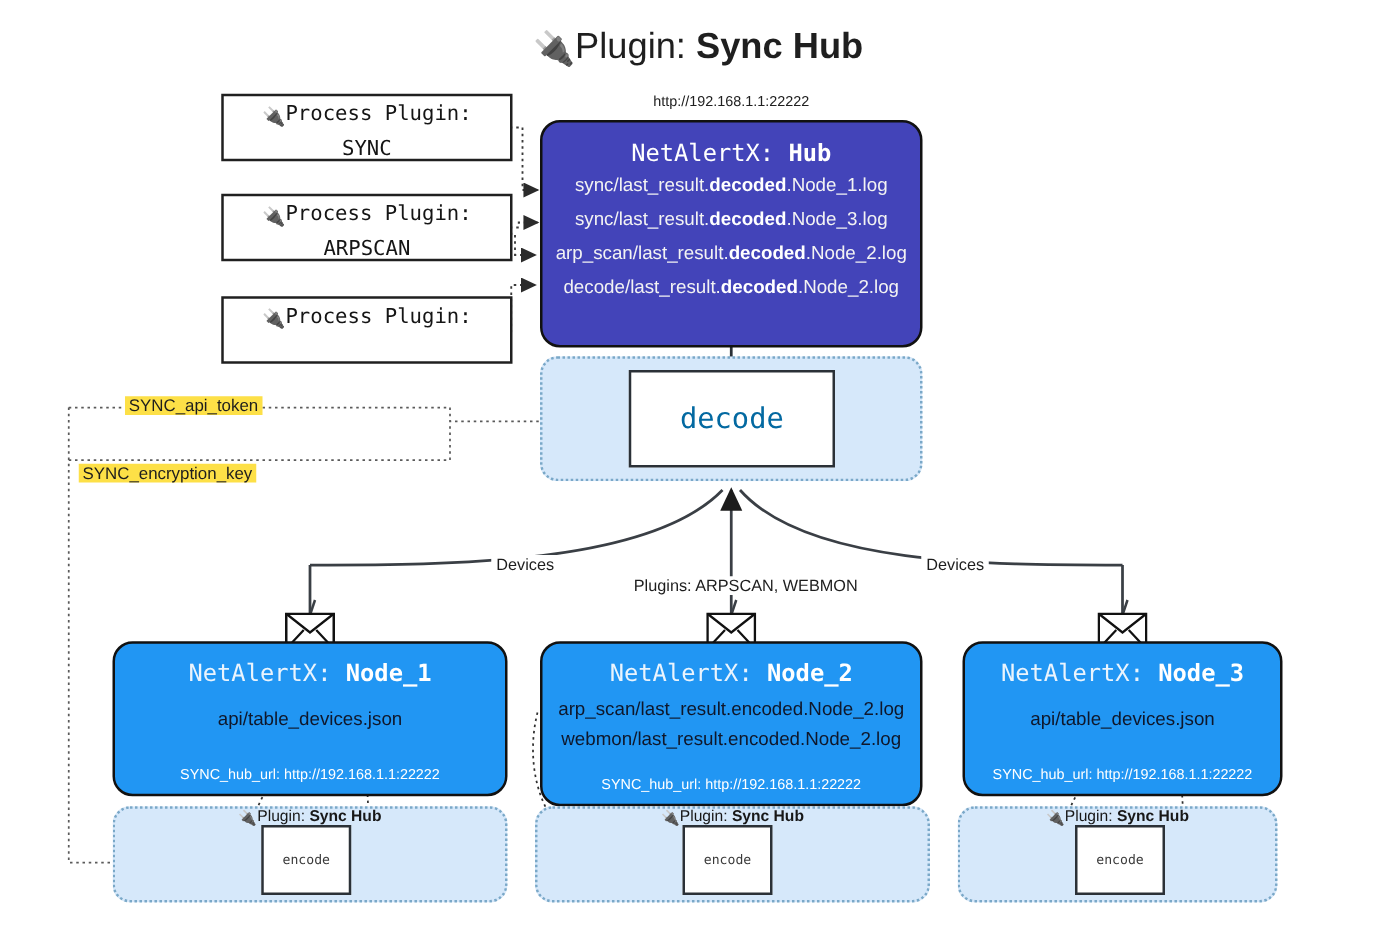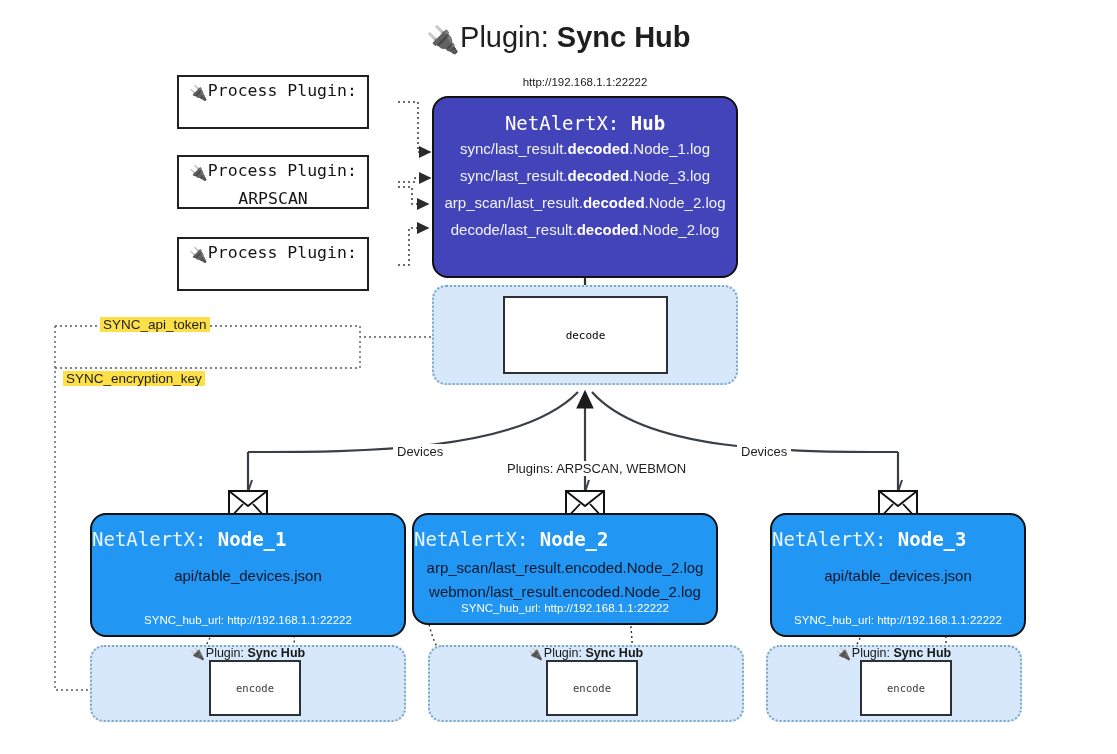--- a/index.html
+++ b/index.html
@@ -43,21 +43,21 @@
   }
   #page-title .plug {
     font-size: 27px;
     vertical-align: -2px;
   }
   #page-title .ttl-strong { font-weight: bold; }
 
   
   .proc-box {
     position: absolute;
-    width: 192px;
+    width: 233px;
     height: 54px;
     border: 2px solid #202020;
     background: #ffffff;
     box-sizing: border-box;
     font-family: "DejaVu Sans Mono", monospace;
     font-size: 16.5px;
     line-height: 25px;
     color: #151515;
     text-align: center;
     padding-top: 1px;
@@ -128,22 +128,22 @@
     top: 296px;
     width: 165px;
     height: 78px;
     background: #ffffff;
     border: 2px solid #2b3137;
     box-sizing: border-box;
     display: flex;
     align-items: center;
     justify-content: center;
     font-family: "DejaVu Sans Mono", monospace;
-    font-size: 11px;
-    color: #000000;
+    font-size: 23px;
+    color: #0369a1;
   }
 
   
   .secret-label {
     position: absolute;
     font-size: 13.5px;
     color: #1d1d1d;
     background: #fde047;
     white-space: nowrap;
     padding: 0 3px;
@@ -167,20 +167,21 @@
     background: #2196f3;
     border: 2.5px solid #111111;
     border-radius: 16px;
     box-sizing: border-box;
     color: #ffffff;
     overflow: hidden;
   }
   .node-box .node-title {
     font-family: "DejaVu Sans Mono", monospace;
     font-size: 19px;
+    text-align: center;
     margin-top: 13px;
     white-space: nowrap;
     color: #eaf4fd;
   }
   .node-box .node-title b { font-weight: bold; color: #ffffff; }
   .node-line {
     font-size: 15px;
     line-height: 24px;
     color: #0f172a;
     white-space: nowrap;
@@ -216,21 +217,21 @@
     position: absolute;
     font-size: 12.5px;
     color: #171717;
     white-space: nowrap;
     text-align: center;
   }
   .encode-zone-label b { font-weight: bold; }
   .encode-zone-label .plug { font-size: 12px; vertical-align: -1px; }
   .encode-box {
     position: absolute;
-    width: 92px;
+    width: 72px;
     height: 56px;
     background: #ffffff;
     border: 2px solid #2b3137;
     box-sizing: border-box;
     display: flex;
     align-items: center;
     justify-content: center;
     font-family: "DejaVu Sans Mono", monospace;
     font-size: 10.5px;
     color: #3a3a3a;
@@ -284,20 +285,21 @@
     <path d="M585,492 L589,480" fill="none" stroke="#3a3f45" stroke-width="2"></path>
     <path d="M898,492 L902,480" fill="none" stroke="#3a3f45" stroke-width="2"></path>
   </svg>
 
   <div id="page-title">
     <span class="plug">🔌</span><span>Plugin: </span><span class="ttl-strong">Sync Hub</span>
   </div>
 
   <div class="proc-box" style="left:177px; top:75px;">
     <span class="l1"><span class="plug">🔌</span><span>Process Plugin:</span></span>
+    <span class="l2">SYNC</span>
   </div>
 
   <div class="proc-box" style="left:177px; top:155px;">
     <span class="l1"><span class="plug">🔌</span><span>Process Plugin:</span></span>
     <span class="l2">ARPSCAN</span>
   </div>
 
   <div class="proc-box" style="left:177px; top:237px;">
     <span class="l1"><span class="plug">🔌</span><span>Process Plugin:</span></span>
   </div>
@@ -349,21 +351,21 @@
   </svg>
 
   <div class="node-box" style="left:90px; top:513px; width:316px; height:124px;">
     <div class="node-title">
       <span>NetAlertX: </span><b>Node_1</b>
     </div>
     <div class="node-line" style="margin-top:14px;">api/table_devices.json</div>
     <div class="node-url">SYNC_hub_url: http://192.168.1.1:22222</div>
   </div>
 
-  <div class="node-box" style="left:412px; top:513px; width:306px; height:112px;">
+  <div class="node-box" style="left:432px; top:513px; width:306px; height:132px;">
     <div class="node-title">
       <span>NetAlertX: </span><b>Node_2</b>
     </div>
     <div class="node-line" style="margin-top:6px;">arp_scan/last_result.encoded.Node_2.log</div>
     <div class="node-line">webmon/last_result.encoded.Node_2.log</div>
     <div class="node-url">SYNC_hub_url: http://192.168.1.1:22222</div>
   </div>
 
   <div class="node-box" style="left:770px; top:513px; width:256px; height:124px;">
     <div class="node-title">

